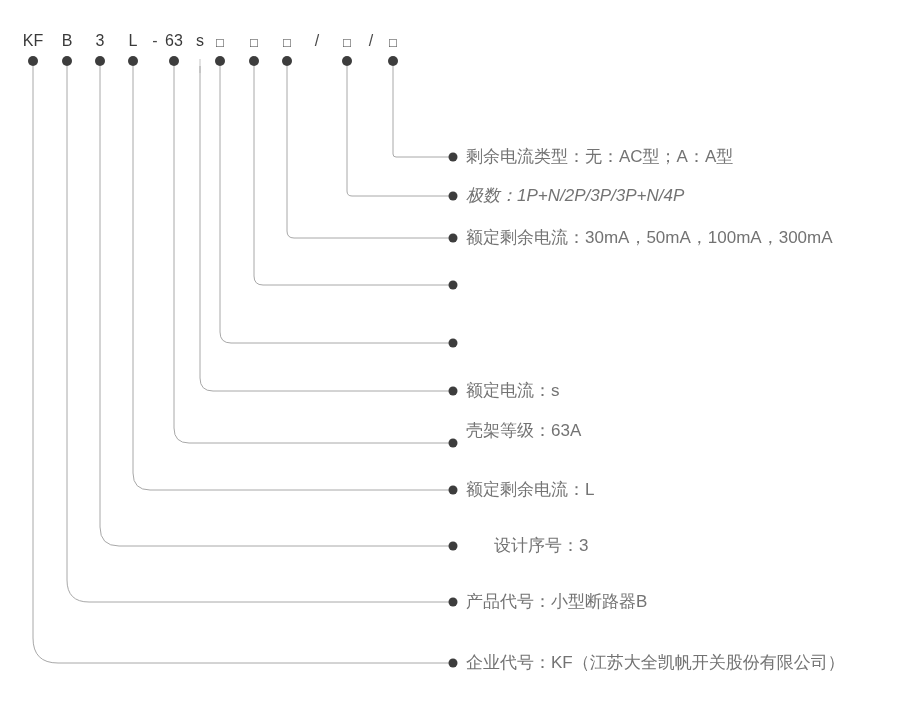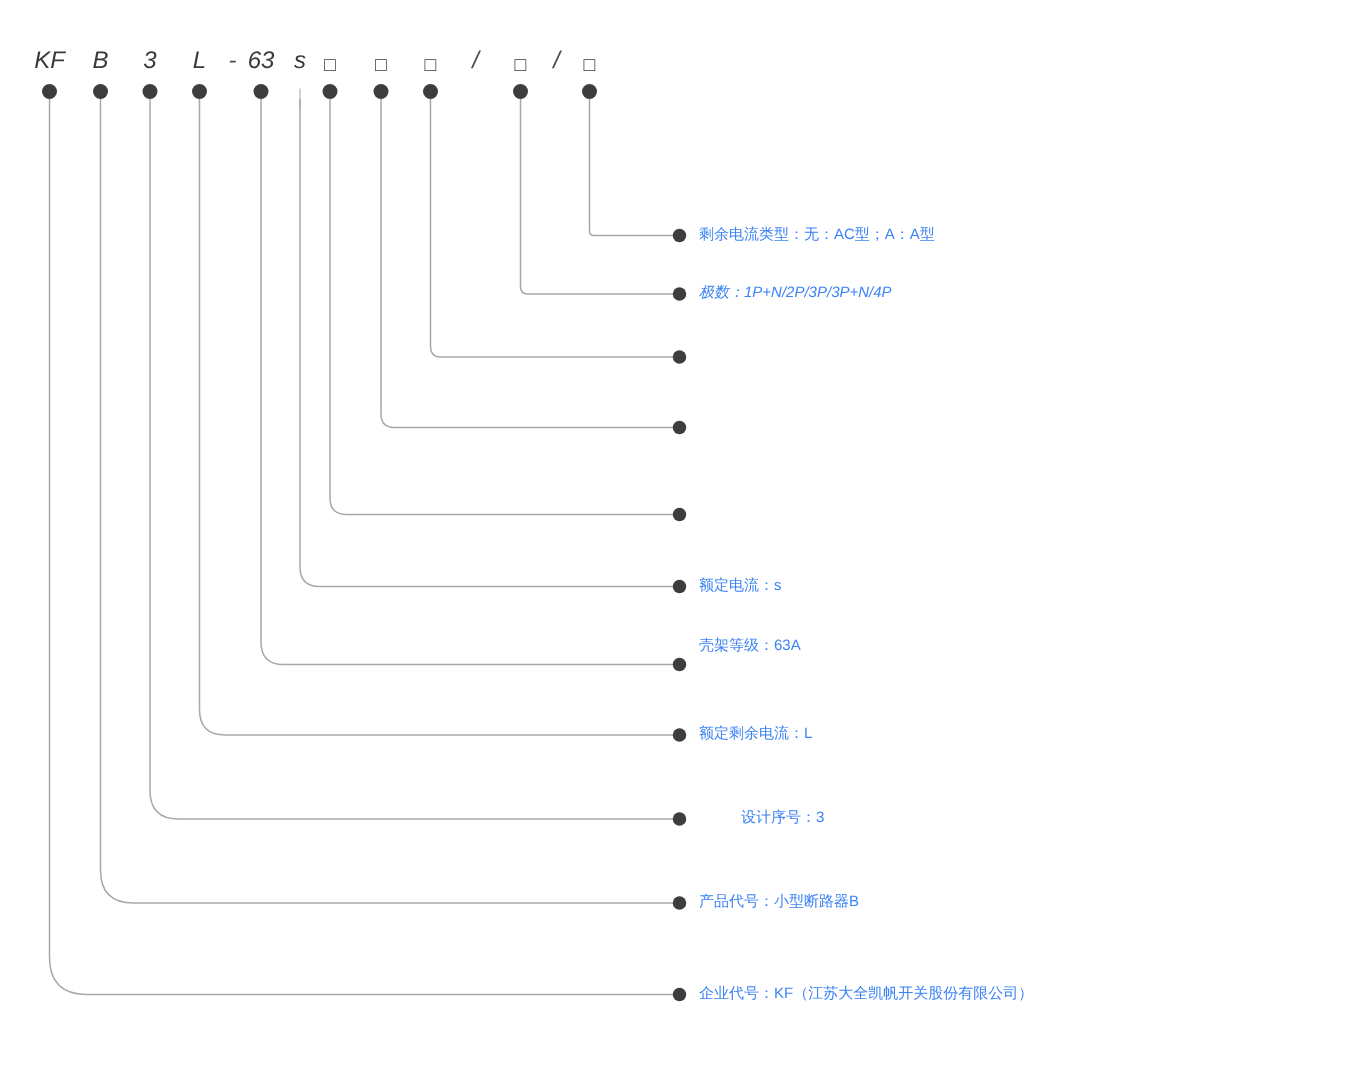--- a/index.html
+++ b/index.html
@@ -18,21 +18,20 @@
     overflow: hidden;
     background: #ffffff;
   }
   
   .code-layer {
     position: absolute;
     left: 0;
     top: 0;
     width: 900px;
     height: 60px;
-    font-style: italic;
   }
   .code-token {
     position: absolute;
     top: 32px;
     transform: translateX(-50%);
     font-size: 16px;
     line-height: 18px;
     color: #3a3a3a;
     white-space: nowrap;
     text-align: center;
@@ -56,23 +55,23 @@
   .label-layer {
     position: absolute;
     left: 0;
     top: 0;
     width: 900px;
     height: 712px;
   }
   .label {
     position: absolute;
     left: 466px;
-    font-size: 10px;
+    font-size: 17px;
     line-height: 22px;
-    color: #3b82f6;
+    color: #737373;
     white-space: nowrap;
     transform: translateY(-50%);
   }
   .label .cont {
     display: block;
     padding-left: 74px;
   }
   .label.two-line {
     line-height: 23px;
   }
@@ -131,20 +130,21 @@
       <circle cx="453" cy="546" r="4.5" fill="#3d3d3d"></circle>
       <path d="M 67 66 L 67 580 Q 67 602 89 602 L 453 602" fill="none" stroke="#a8a8a8" stroke-width="1"></path>
       <circle cx="453" cy="602" r="4.5" fill="#3d3d3d"></circle>
       <path d="M 33 66 L 33 638 Q 33 663 58 663 L 453 663" fill="none" stroke="#a8a8a8" stroke-width="1"></path>
       <circle cx="453" cy="663" r="4.5" fill="#3d3d3d"></circle>
     </svg>
 
   <div class="label-layer">
       <div class="label" style="top: 157px;"><span>剩余电流类型：无：AC型；A：A型</span></div>
       <div class="label" style="top: 196px; font-style: italic;"><span>极数：1P+N/2P/3P/3P+N/4P</span></div>
+      <div class="label" style="top: 238px;"><span>额定剩余电流：30mA，50mA，100mA，300mA</span></div>
       <div class="label" style="top: 391px;"><span>额定电流：s</span></div>
       <div class="label" style="top: 431px;"><span>壳架等级：63A</span></div>
       <div class="label" style="top: 490px;"><span>额定剩余电流：L</span></div>
       <div class="label" style="top: 546px; margin-left: 28px;"><span>设计序号：3</span></div>
       <div class="label" style="top: 602px;"><span>产品代号：小型断路器B</span></div>
       <div class="label" style="top: 663px;"><span>企业代号：KF（江苏大全凯帆开关股份有限公司）</span></div>
     </div>
 
 </div>
 

